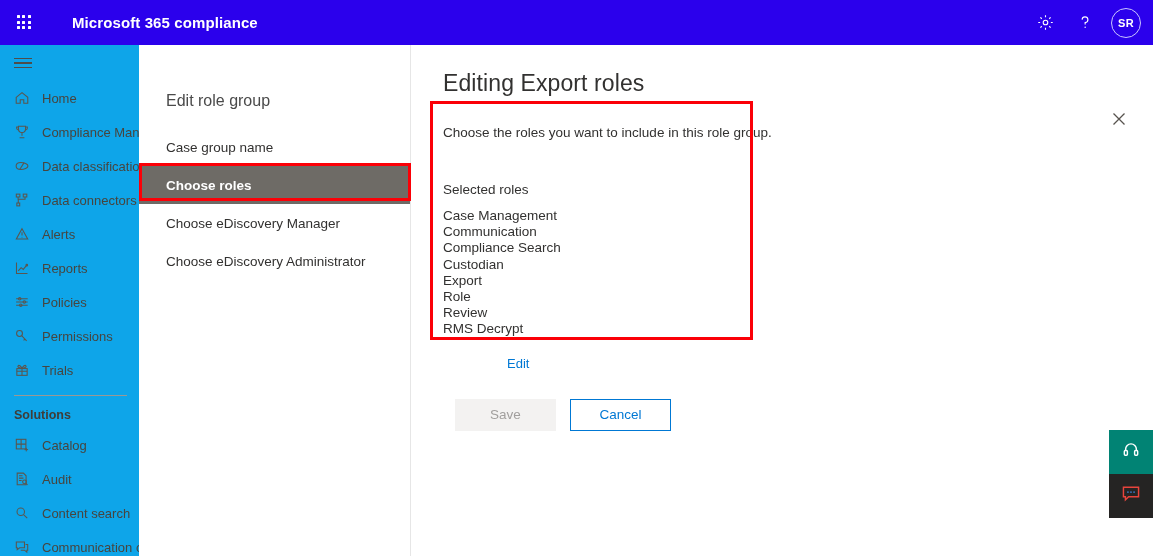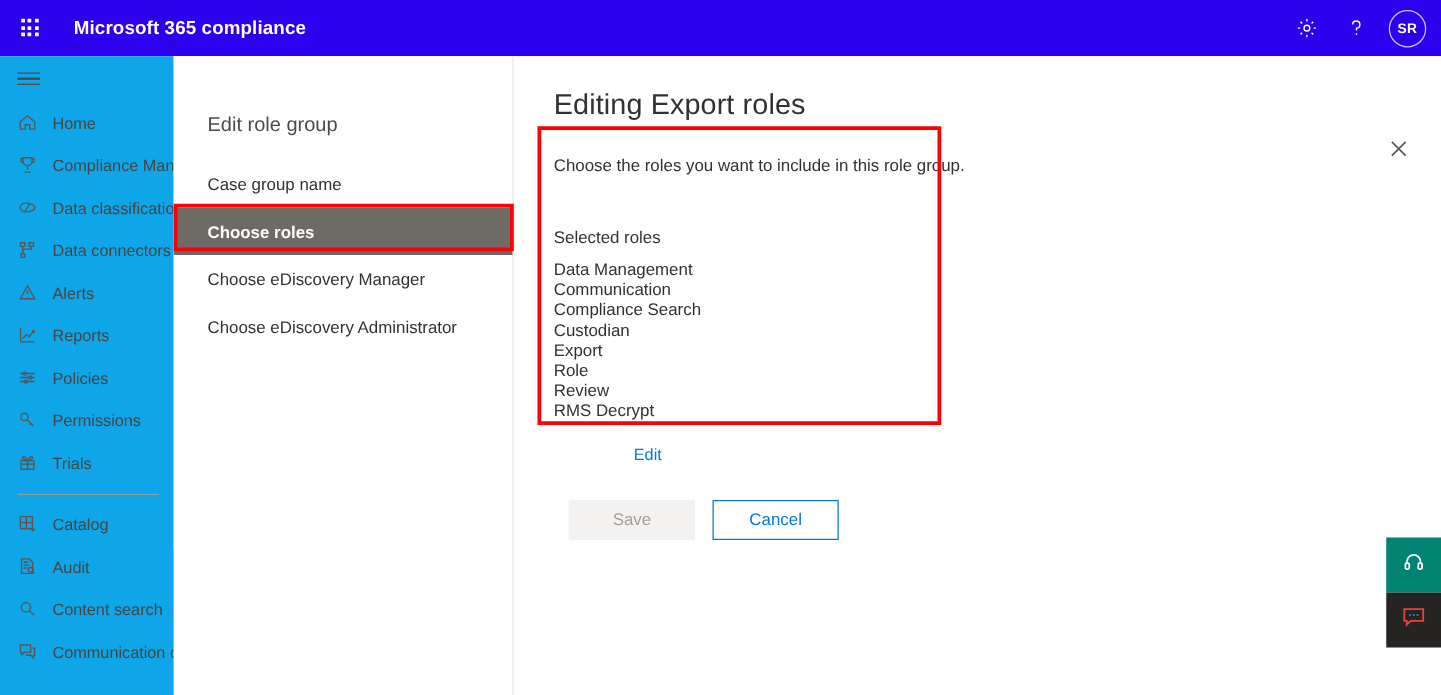--- a/index.html
+++ b/index.html
@@ -23,21 +23,21 @@
     cursor: pointer;
   }
   .waffle-grid {
     width: 15px; height: 15px;
     display: grid; grid-template-columns: repeat(3,1fr); grid-template-rows: repeat(3,1fr);
     gap: 2px;
   }
   .waffle-grid i { display:block; width:3px; height:3px; background:#fff; border-radius:0.5px; }
   .suite-title {
     color:#fff; font-size:15px; font-weight:600; letter-spacing:.1px;
-    margin-left: 11px;
+    margin-left: 24px;
   }
   .suite-right { margin-left:auto; display:flex; align-items:center; height:45px; }
   .suite-icon {
     width:40px; height:45px; display:flex; align-items:center; justify-content:center;
     color:#fff; cursor:pointer;
   }
   .avatar {
     width:30px; height:30px; border-radius:50%;
     border:1px solid #c9c6ff; color:#fff;
     display:flex; align-items:center; justify-content:center;
@@ -265,20 +265,21 @@
         <svg width="16" height="16" viewBox="0 0 18 18" fill="none" stroke="#5a564f" stroke-width="1.2">
             <rect x="3.2" y="7.4" width="11.6" height="7.6"></rect>
             <path d="M9 7.4V15M3.2 10.4h11.6"></path>
             <path d="M9 7.2C7.8 4.6 5.6 3 4.6 4.2c-.9 1 .8 2.6 4.4 3M9 7.2c1.2-2.6 3.4-4.2 4.4-3 .9 1-.8 2.6-4.4 3"></path>
           </svg>
       </span>
       <span class="lbl">Trials</span>
     </div>
 
     <div class="nav-sep"></div>
+    <div class="nav-group-title">Solutions</div>
 
     <div class="nav-item">
       <span class="ic">
         <svg width="16" height="16" viewBox="0 0 18 18" fill="none" stroke="#5a564f" stroke-width="1.2">
             <rect x="2.6" y="2.6" width="10.8" height="10.8"></rect>
             <path d="M8 2.6v10.8M2.6 8h10.8"></path>
             <path d="M13.8 12.2v4M11.8 14.2h4" stroke-width="1.1"></path>
           </svg>
       </span>
       <span class="lbl">Catalog</span>
@@ -343,21 +344,21 @@
         <svg width="14" height="14" viewBox="0 0 14 14" fill="none" stroke="#57534e" stroke-width="1.3">
           <path d="M1.5 1.5l11 11M12.5 1.5l-11 11"></path>
         </svg>
       </div>
 
       <div class="content">
         <div class="helper">Choose the roles you want to include in this role group.</div>
         <div class="section-label">Selected roles</div>
 
         <ul class="roles">
-          <li>Data Management</li>
+          <li>Case Management</li>
           <li>Communication</li>
           <li>Compliance Search</li>
           <li>Custodian</li>
           <li>Export</li>
           <li>Role</li>
           <li>Review</li>
           <li>RMS Decrypt</li>
         </ul>
 
         <a class="edit-link">Edit</a>

